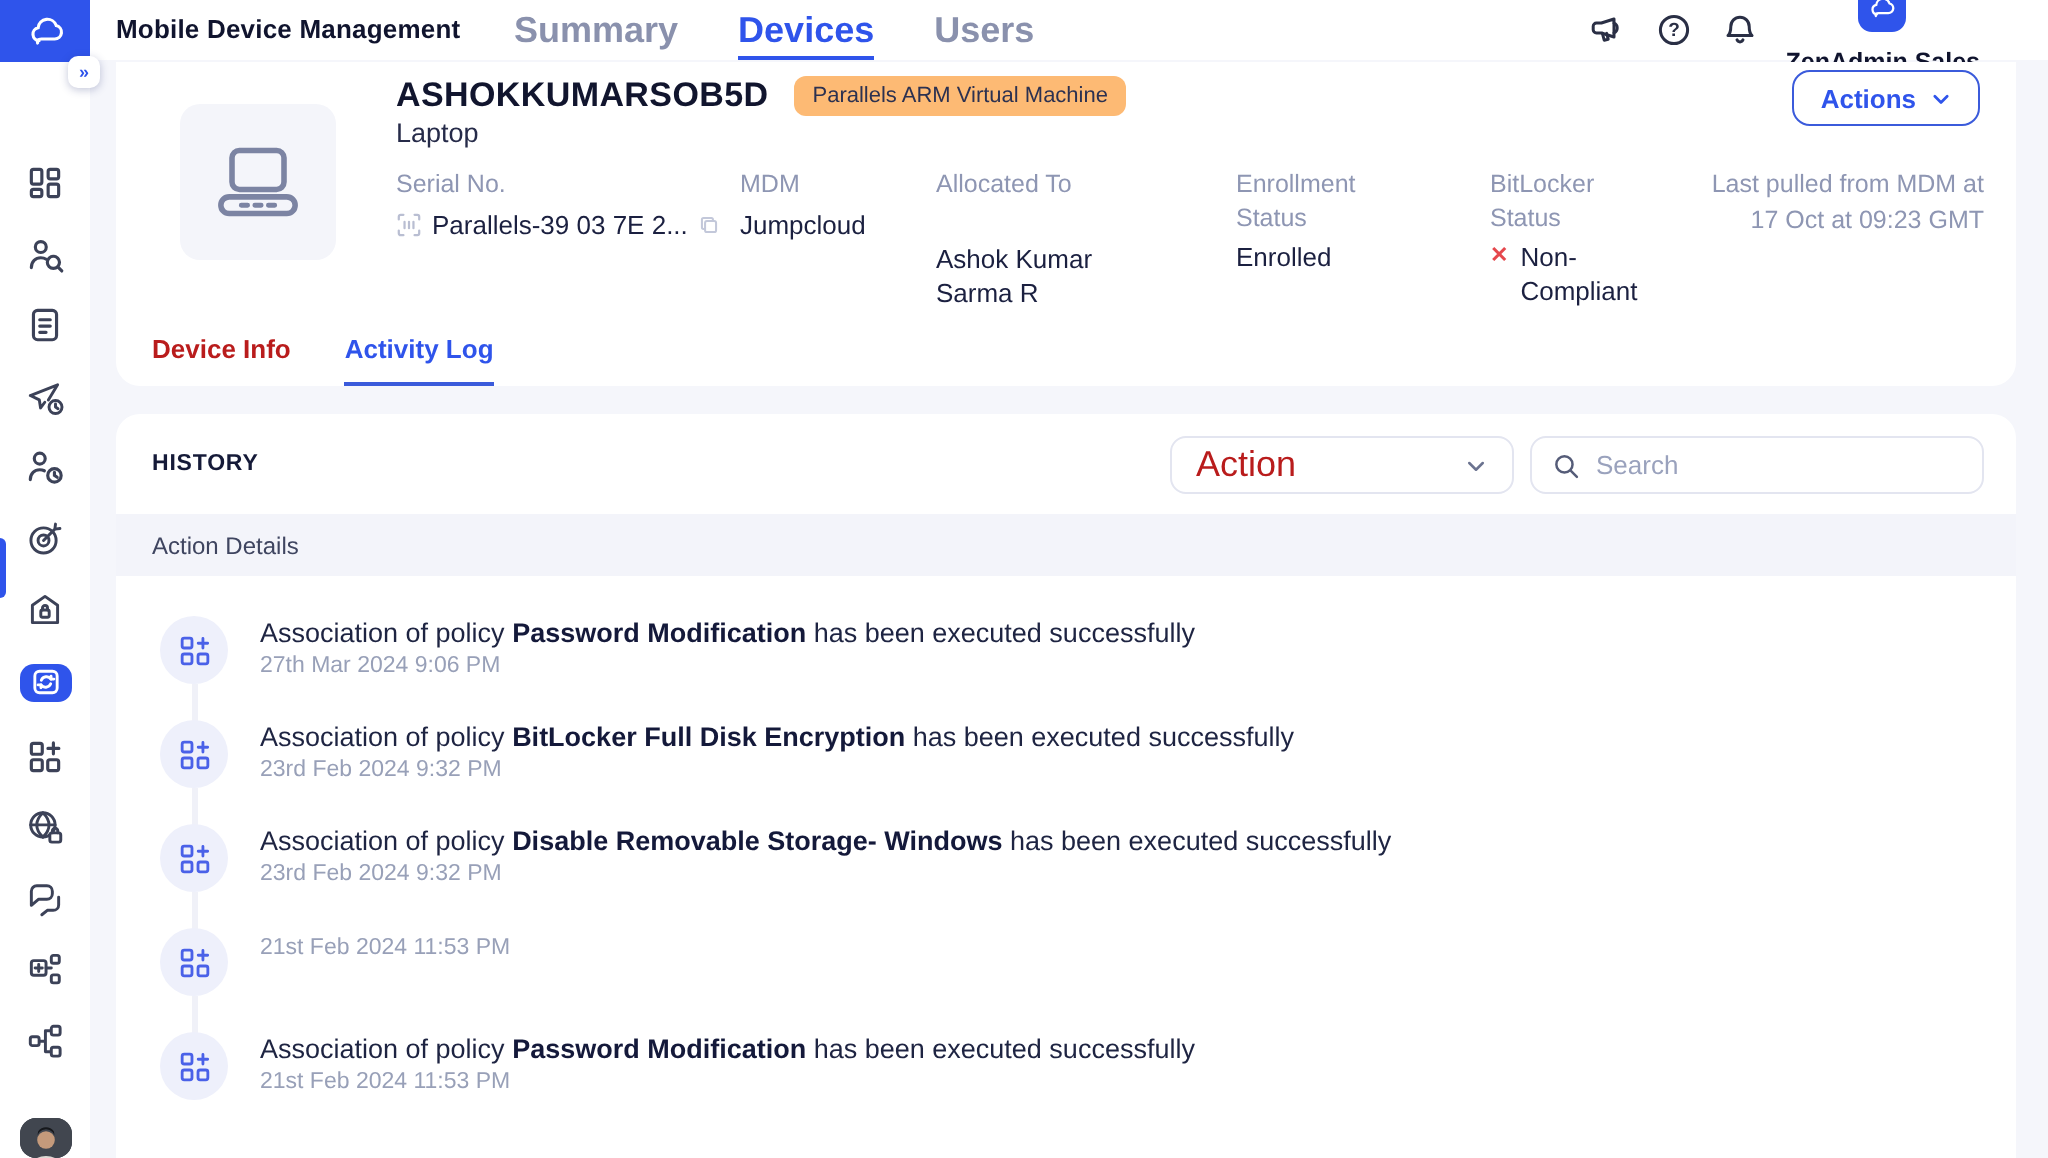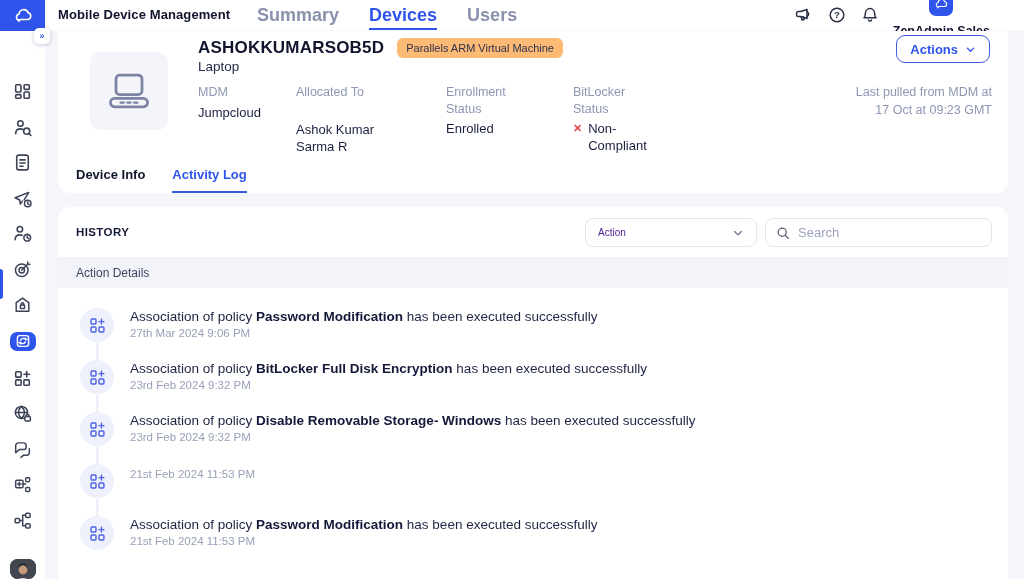--- a/index.html
+++ b/index.html
@@ -61,33 +61,33 @@
   #compliant-val { display:flex; gap:6px; }
   #compliant-x { color:#e5484d; font-size:11px; font-weight:700; line-height:17px; }
   #compliant-text { max-width:70px; }
   #dev-pulled { position:absolute; right:16px; top:53px; width:158px; text-align:right;
     font-size:12.5px; color:#8e96b3; line-height:1.4; }
   #actions-btn { position:absolute; right:18px; top:4px; height:28px; padding:0 13px;
     border:1.5px solid #3b5bdb; border-radius:9px; background:#fff; color:#2f54eb;
     font-size:13px; font-weight:700; display:flex; align-items:center; gap:7px; cursor:pointer;
     font-family:"Liberation Sans", sans-serif; }
   #dev-tabs { position:absolute; left:18px; right:0; bottom:0; height:35px; display:flex; gap:27px; }
-  .dev-tab { height:35px; line-height:33px; font-size:13px; font-weight:600; color:#0f172a; cursor:pointer; }
+  .dev-tab { height:35px; line-height:33px; font-size:13px; font-weight:600; color:#b91c1c; cursor:pointer; }
   .dev-tab.active { color:#2f54eb; border-bottom:2.5px solid #3b5bdb; }
 
   
   #history-card { position:absolute; left:58px; top:207px; right:16px; bottom:0;
     background:#fff; border-radius:12px 12px 0 0; }
   #hist-header { position:relative; height:50px; }
   #hist-title { position:absolute; left:18px; top:19px; font-size:11.5px; font-weight:700;
     color:#151a38; letter-spacing:.4px; }
   #action-select { position:absolute; right:251px; top:11px; width:172px; height:29px;
     border:1px solid #e3e5f0; border-radius:8px; background:#fff; display:flex;
     align-items:center; justify-content:space-between; padding:0 12px; cursor:pointer; }
-  #action-select .ph { font-size:10px; color:#4c1d95; }
+  #action-select .ph { font-size:18px; color:#b91c1c; }
   #search-box { position:absolute; right:16px; top:11px; width:227px; height:29px;
     border:1px solid #e3e5f0; border-radius:8px; background:#fff; display:flex;
     align-items:center; gap:8px; padding:0 10px; }
   #search-box input { border:none; outline:none; flex:1; font-size:13px; color:#30364f;
     font-family:"Liberation Sans", sans-serif; background:transparent; }
   #search-box input::placeholder { color:#9aa2bd; }
   #hist-band { height:31px; background:#f3f4fa; display:flex; align-items:center;
     padding-left:18px; font-size:12px; color:#3f4560; }
   #entries { padding:20px 0 0 22px; }
   .entry { display:flex; align-items:flex-start; margin-bottom:18px; position:relative; }
@@ -264,20 +264,34 @@
       <path d="M19 40.5h3.4M26.3 40.5h3.4M33.6 40.5h3.4" stroke-width="2.6"></path>
     </svg>
   </div>
   <div id="dev-title-row">
     <span id="dev-name">ASHOKKUMARSOB5D</span>
     <span id="dev-badge">Parallels ARM Virtual Machine</span>
   </div>
   <div id="dev-type">Laptop</div>
 
   <div id="dev-fields">
+    <div class="fld f0">
+      <div class="lbl">Serial No.</div>
+      <div class="val" id="serial-val">
+        <svg width="13" height="13" viewBox="0 0 14 14" fill="none" stroke="#b9bed2" stroke-width="1.2" stroke-linecap="round">
+          <path d="M1.5 4V2.5a1 1 0 0 1 1-1H4M10 1.5h1.5a1 1 0 0 1 1 1V4M12.5 10v1.5a1 1 0 0 1-1 1H10M4 12.5H2.5a1 1 0 0 1-1-1V10"></path>
+          <path d="M4.6 5.3v3.4M7 5.3v3.4M9.4 5.3v3.4"></path>
+        </svg>
+        <span>Parallels-39 03 7E 2...</span>
+        <svg width="11" height="11" viewBox="0 0 14 14" fill="none" stroke="#c3c8da" stroke-width="1.3">
+          <rect x="4.5" y="4.5" width="7" height="7" rx="1.2"></rect>
+            <path d="M9.5 4.5v-1a1 1 0 0 0-1-1h-5a1 1 0 0 0-1 1v5a1 1 0 0 0 1 1h1"></path>
+        </svg>
+      </div>
+    </div>
     <div class="fld f1">
       <div class="lbl">MDM</div>
       <div class="val">Jumpcloud</div>
     </div>
     <div class="fld f2">
       <div class="lbl">Allocated To</div>
       <div class="val">Ashok Kumar Sarma R</div>
     </div>
     <div class="fld f3">
       <div class="lbl">Enrollment Status</div>

